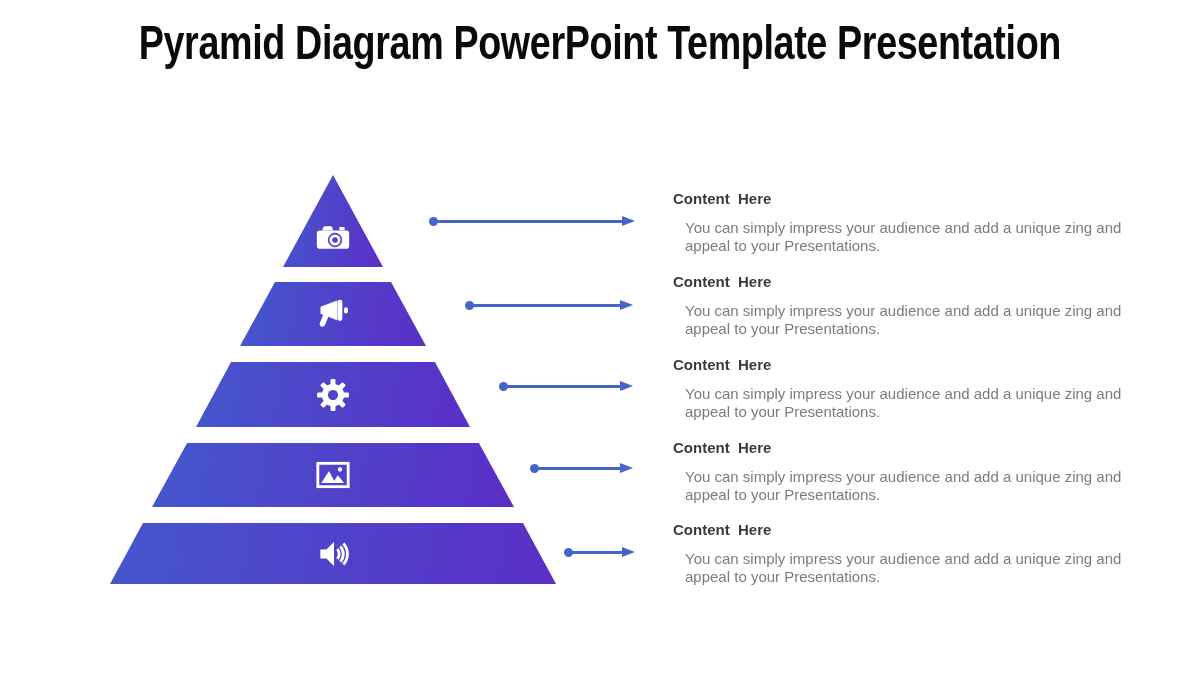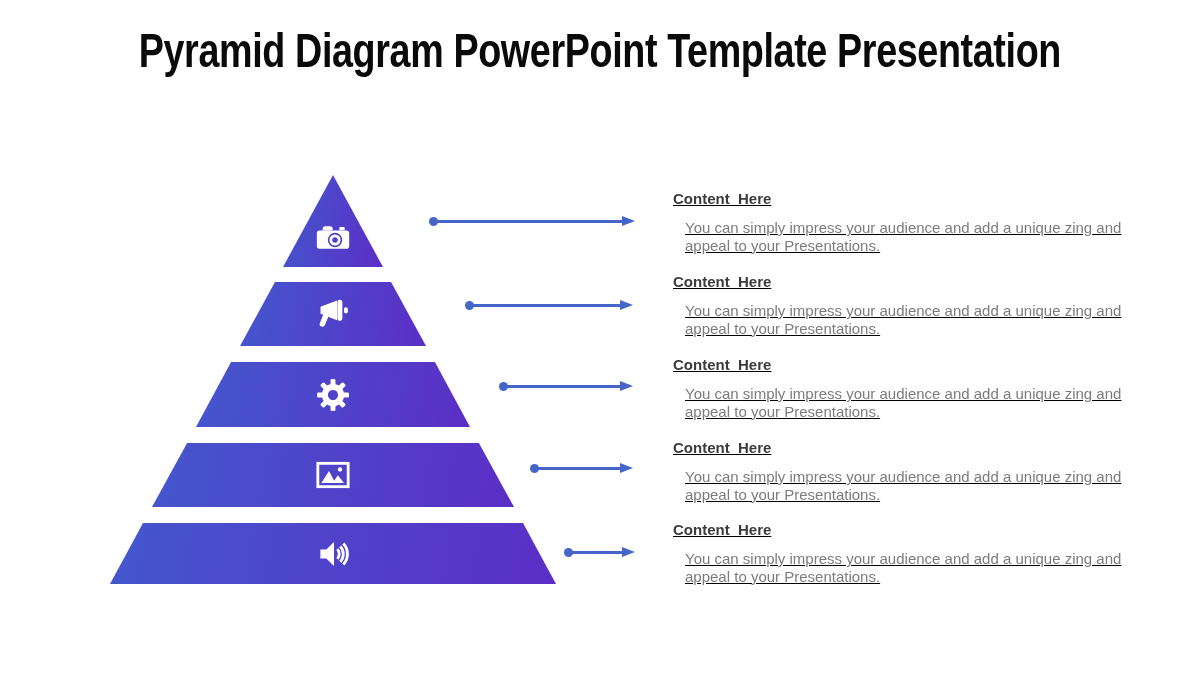--- a/index.html
+++ b/index.html
@@ -2,21 +2,21 @@
 <html style="--background: #ffffff; --title_color: #0a0a0a; --arrow: #4565c8; --tier_start: #4457cd; --tier_end: #5b2ec6; --icon: #ffffff; --heading: #3b3b3b; --body_text: #7c7c7c;"><head>
 <meta charset="utf-8">
 <style>
   html,body{margin:0;padding:0;}
   body{
     width:1200px;height:675px;position:relative;overflow:hidden;
     background:var(--background,#ffffff);
     font-family:"Liberation Sans","DejaVu Sans",sans-serif;
   }
   .slide-title{
-    position:absolute;top:24px;left:0;width:1200px;height:52px;
+    position:absolute;top:16px;left:0;width:1200px;height:52px;
     display:flex;justify-content:center;align-items:center;
   }
   .slide-title span{
     display:inline-block;white-space:nowrap;
     font-size:49px;font-weight:bold;color:var(--title_color,#0a0a0a);
     transform:scaleX(0.77);transform-origin:center;
     letter-spacing:-0.5px;
   }
   
   .tier{
@@ -42,21 +42,21 @@
   .arrow .line{flex:1 1 auto;height:3px;background:var(--arrow,#4565c8);margin-left:-1px;}
   .arrow .head{flex:0 0 auto;width:0;height:0;margin-left:-1px;
     border-top:5.5px solid transparent;border-bottom:5.5px solid transparent;
     border-left:13px solid var(--arrow,#4565c8);}
   .arrow-1{left:429px;top:215px;width:206px;}
   .arrow-2{left:465px;top:299px;width:168px;}
   .arrow-3{left:499px;top:380px;width:134px;}
   .arrow-4{left:530px;top:462px;width:103px;}
   .arrow-5{left:564px;top:546px;width:71px;}
   
-  .content-row{position:absolute;left:673px;width:462px;text-decoration:underline;}
+  .content-row{position:absolute;left:673px;width:462px;}
   .row-1{top:190px;} .row-2{top:273px;} .row-3{top:356px;} .row-4{top:439px;} .row-5{top:521px;}
   .content-heading{
     font-size:15px;font-weight:bold;color:var(--heading,#3b3b3b);
     margin:0 0 8px 0;white-space:pre-wrap;
   }
   .content-body{
     font-size:15px;line-height:17.5px;color:var(--body_text,#7c7c7c);margin:12px;
   }
 </style>
 </head>

